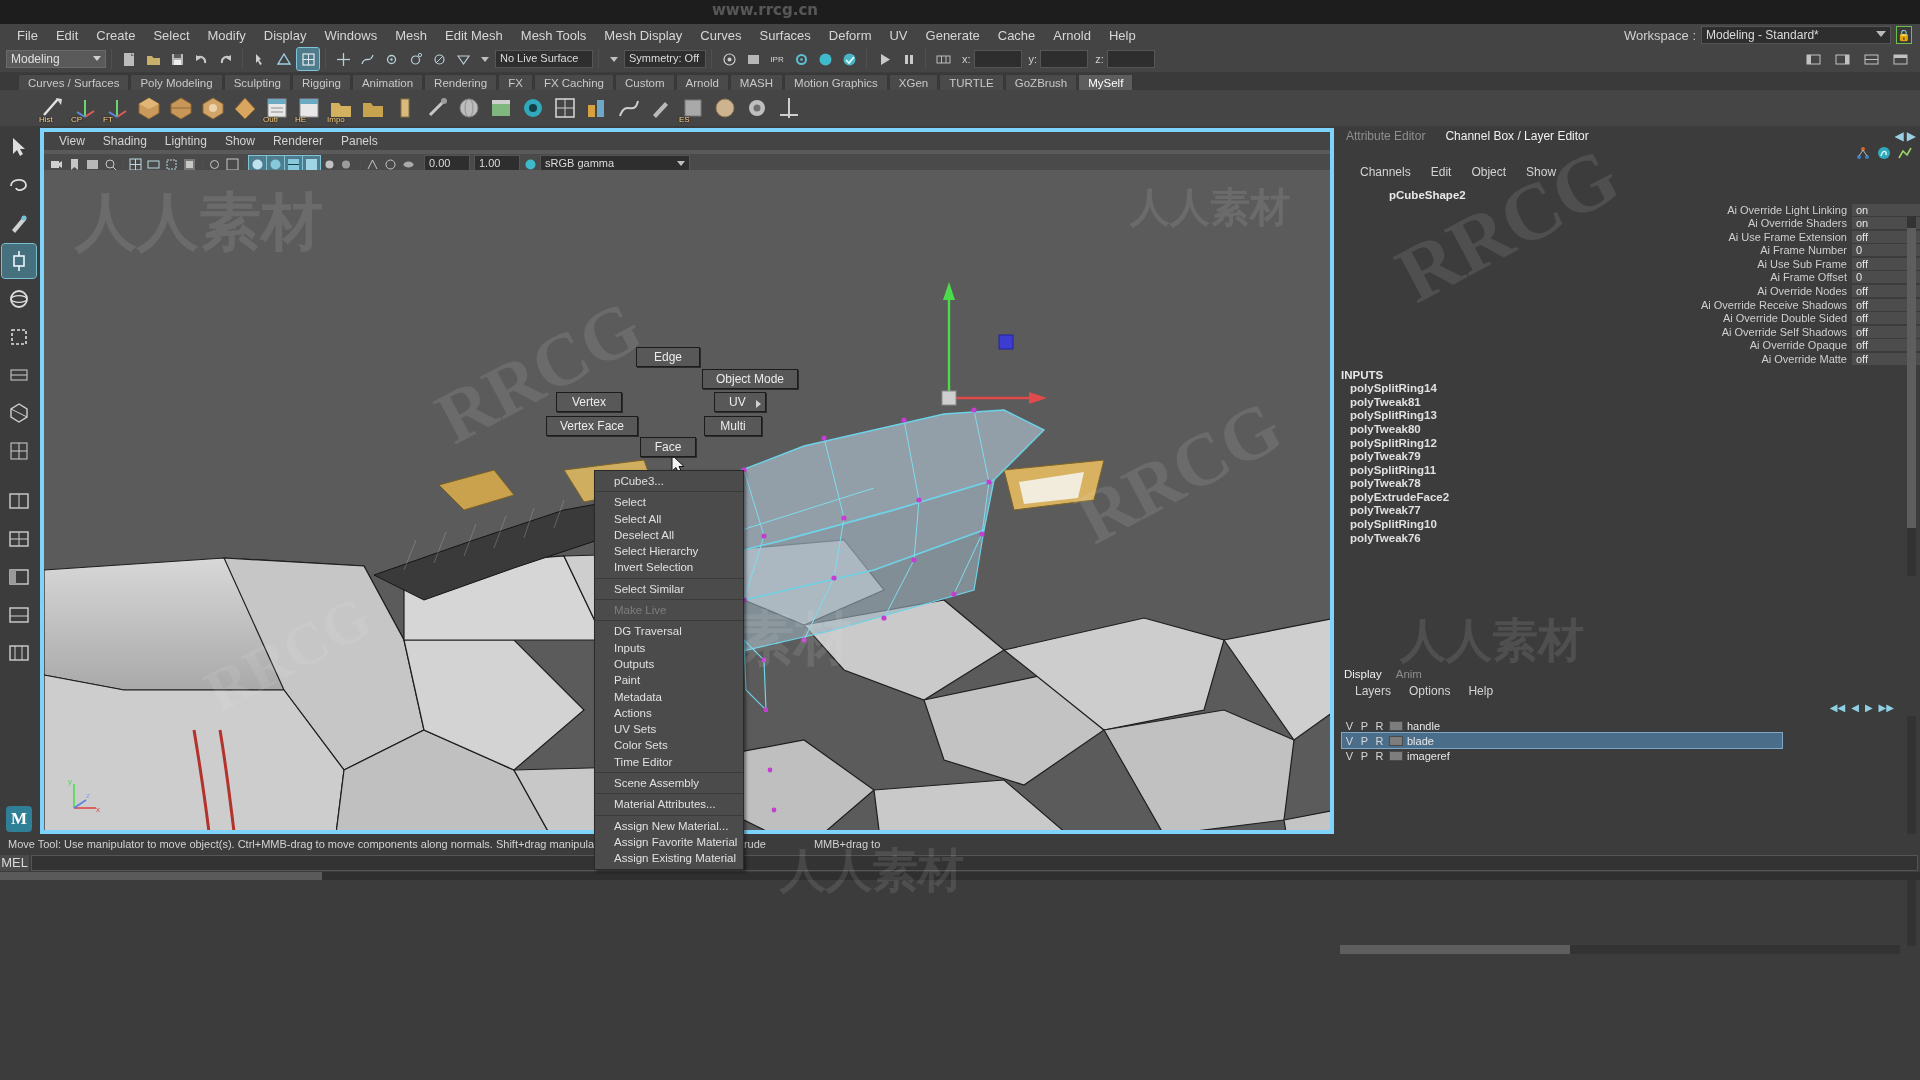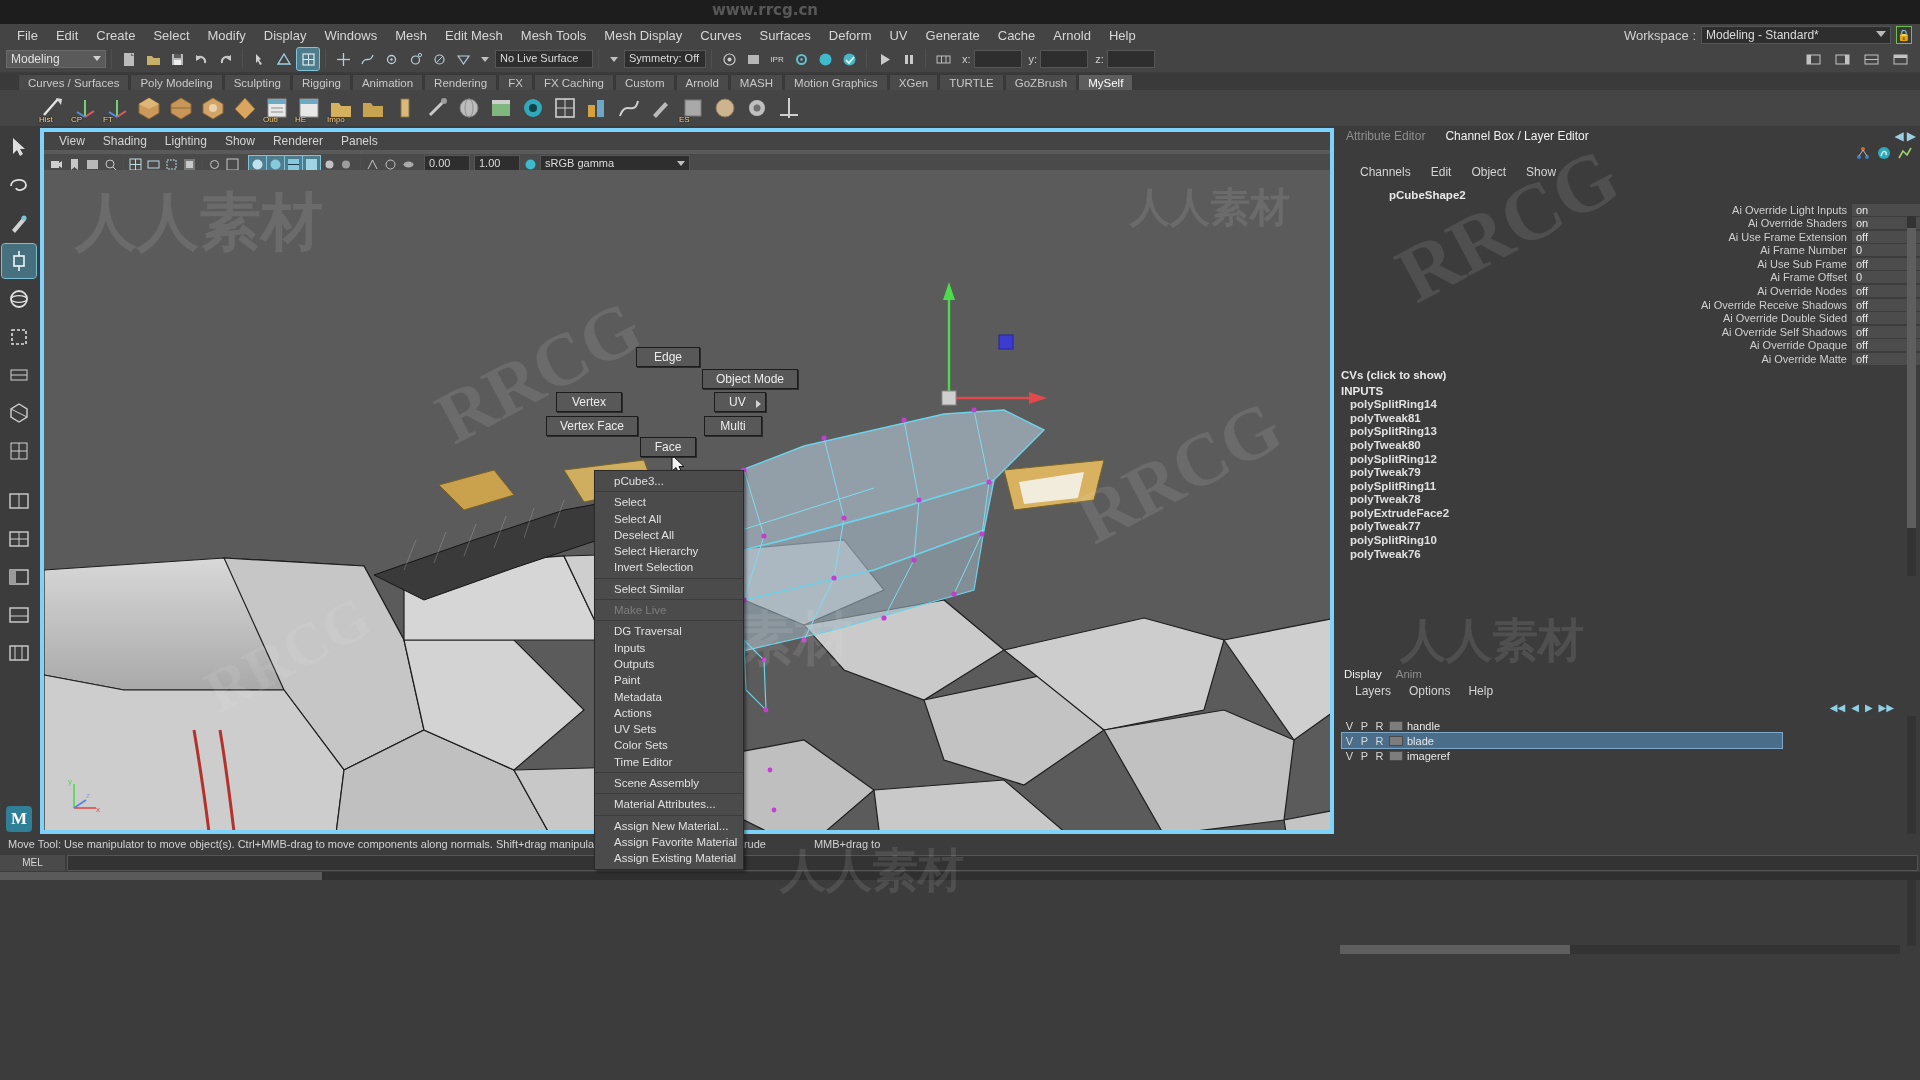--- a/index.html
+++ b/index.html
@@ -149,21 +149,21 @@
   #ldscroll { position:absolute; right:4px; top:50px; width:9px; height:230px; background:#333; }
   #ldhscroll { position:absolute; left:4px; bottom:4px; width:560px; height:9px; background:#333; }
   #ldhscroll .th { position:absolute; left:0; top:0; width:230px; height:9px; background:#5e5e5e; }
 
   
   #statusline { position:absolute; left:0; top:834px; width:1920px; height:20px;
       background:#3c3c3c; display:flex; align-items:center; font-size:11px;
       color:#d2d2d2; padding-left:8px; }
   #cmdline { position:absolute; left:0; top:854px; width:1920px; height:18px;
       background:#3c3c3c; display:flex; align-items:center; }
-  #cmdline .mel { width:65px; text-align:center; font-size:10px; color:#d8d8d8;
+  #cmdline .mel { width:29px; text-align:center; font-size:13px; color:#d8d8d8;
       background:#4a4a4a; height:16px; line-height:16px; }
   #cmdline .inp { flex:1; height:16px; background:#333; border:1px solid #555; margin:0 2px; }
   #hbar { position:absolute; left:0; top:872px; width:1920px; height:8px; background:#2f2f2f; }
   #hbar .th { position:absolute; left:0; top:0; width:322px; height:8px; background:#5a5a5a; }
 
   
   .wm { position:absolute; color:rgba(235,235,235,.11); font-weight:bold; pointer-events:none;
         font-family:"Liberation Serif", serif; user-select:none; white-space:nowrap; }
   .wm.rot { transform:rotate(-28deg); }
   .wm.cn  { font-family:"DejaVu Sans", sans-serif; }
@@ -1021,21 +1021,21 @@
     <div class="m">Channels</div>
     <div class="m">Edit</div>
     <div class="m">Object</div>
     <div class="m">Show</div>
   </div>
 
   <div id="cbbody">
     <div class="cbnode">pCubeShape2</div>
 
     <div class="attrrow">
-        <span class="nm">Ai Override Light Inputs</span>
+        <span class="nm">Ai Override Light Linking</span>
         <span class="vl">on</span>
       </div>
     <div class="attrrow">
         <span class="nm">Ai Override Shaders</span>
         <span class="vl">on</span>
       </div>
     <div class="attrrow">
         <span class="nm">Ai Use Frame Extension</span>
         <span class="vl">off</span>
       </div>
@@ -1069,21 +1069,20 @@
       </div>
     <div class="attrrow">
         <span class="nm">Ai Override Opaque</span>
         <span class="vl">off</span>
       </div>
     <div class="attrrow">
         <span class="nm">Ai Override Matte</span>
         <span class="vl">off</span>
       </div>
 
-    <div class="cbsection">CVs (click to show)</div>
     <div class="cbsection">INPUTS</div>
 
     <div class="cbitem">polySplitRing14</div>
     <div class="cbitem">polyTweak81</div>
     <div class="cbitem">polySplitRing13</div>
     <div class="cbitem">polyTweak80</div>
     <div class="cbitem">polySplitRing12</div>
     <div class="cbitem">polyTweak79</div>
     <div class="cbitem">polySplitRing11</div>
     <div class="cbitem">polyTweak78</div>

